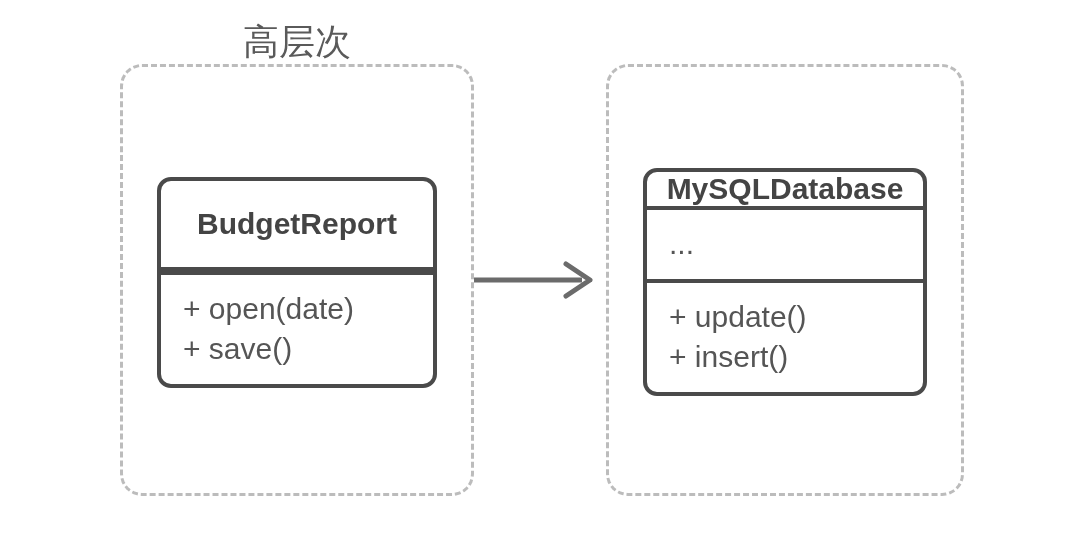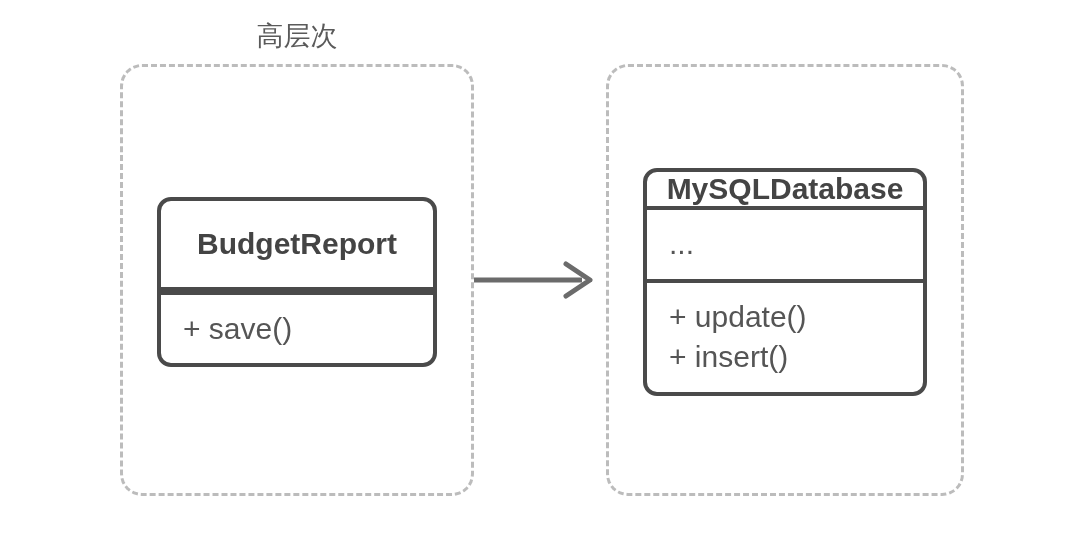--- a/index.html
+++ b/index.html
@@ -19,21 +19,21 @@
       align-items: center;
     }
     .level-group {
       position: relative;
     }
     .level-label {
       position: absolute;
       top: -10px;
       left: 50%;
       transform: translateX(-50%);
-      font-size: 27px;
+      font-size: 36px;
       color: #5a5a5a;
       font-weight: 400;
       white-space: nowrap;
     }
     .dashed-box {
       border: 3px dashed #bcbcbc;
       border-radius: 22px;
       padding: 38px 34px 34px 34px;
       margin-top: 36px;
     }
@@ -82,20 +82,21 @@
 <div class="container">
 
   <div class="level-group">
     <div class="level-label">高层次</div>
     <div class="dashed-box left">
       <div class="uml-class">
         <div class="section title-section">BudgetReport</div>
         <div class="divider"></div>
         <div class="divider"></div>
         <div class="section">
+          <div class="method-line">+ open(date)</div>
           <div class="method-line">+ save()</div>
         </div>
       </div>
     </div>
   </div>
 
   <div class="arrow-wrap">
     <svg class="arrow" viewBox="0 0 132 60">
       <line x1="-2" y1="30" x2="108" y2="30" stroke="#6b6b6b" stroke-width="5"></line>
       <polyline points="92,14 116,30 92,46" fill="none" stroke="#6b6b6b" stroke-width="5" stroke-linecap="round" stroke-linejoin="round"></polyline>

